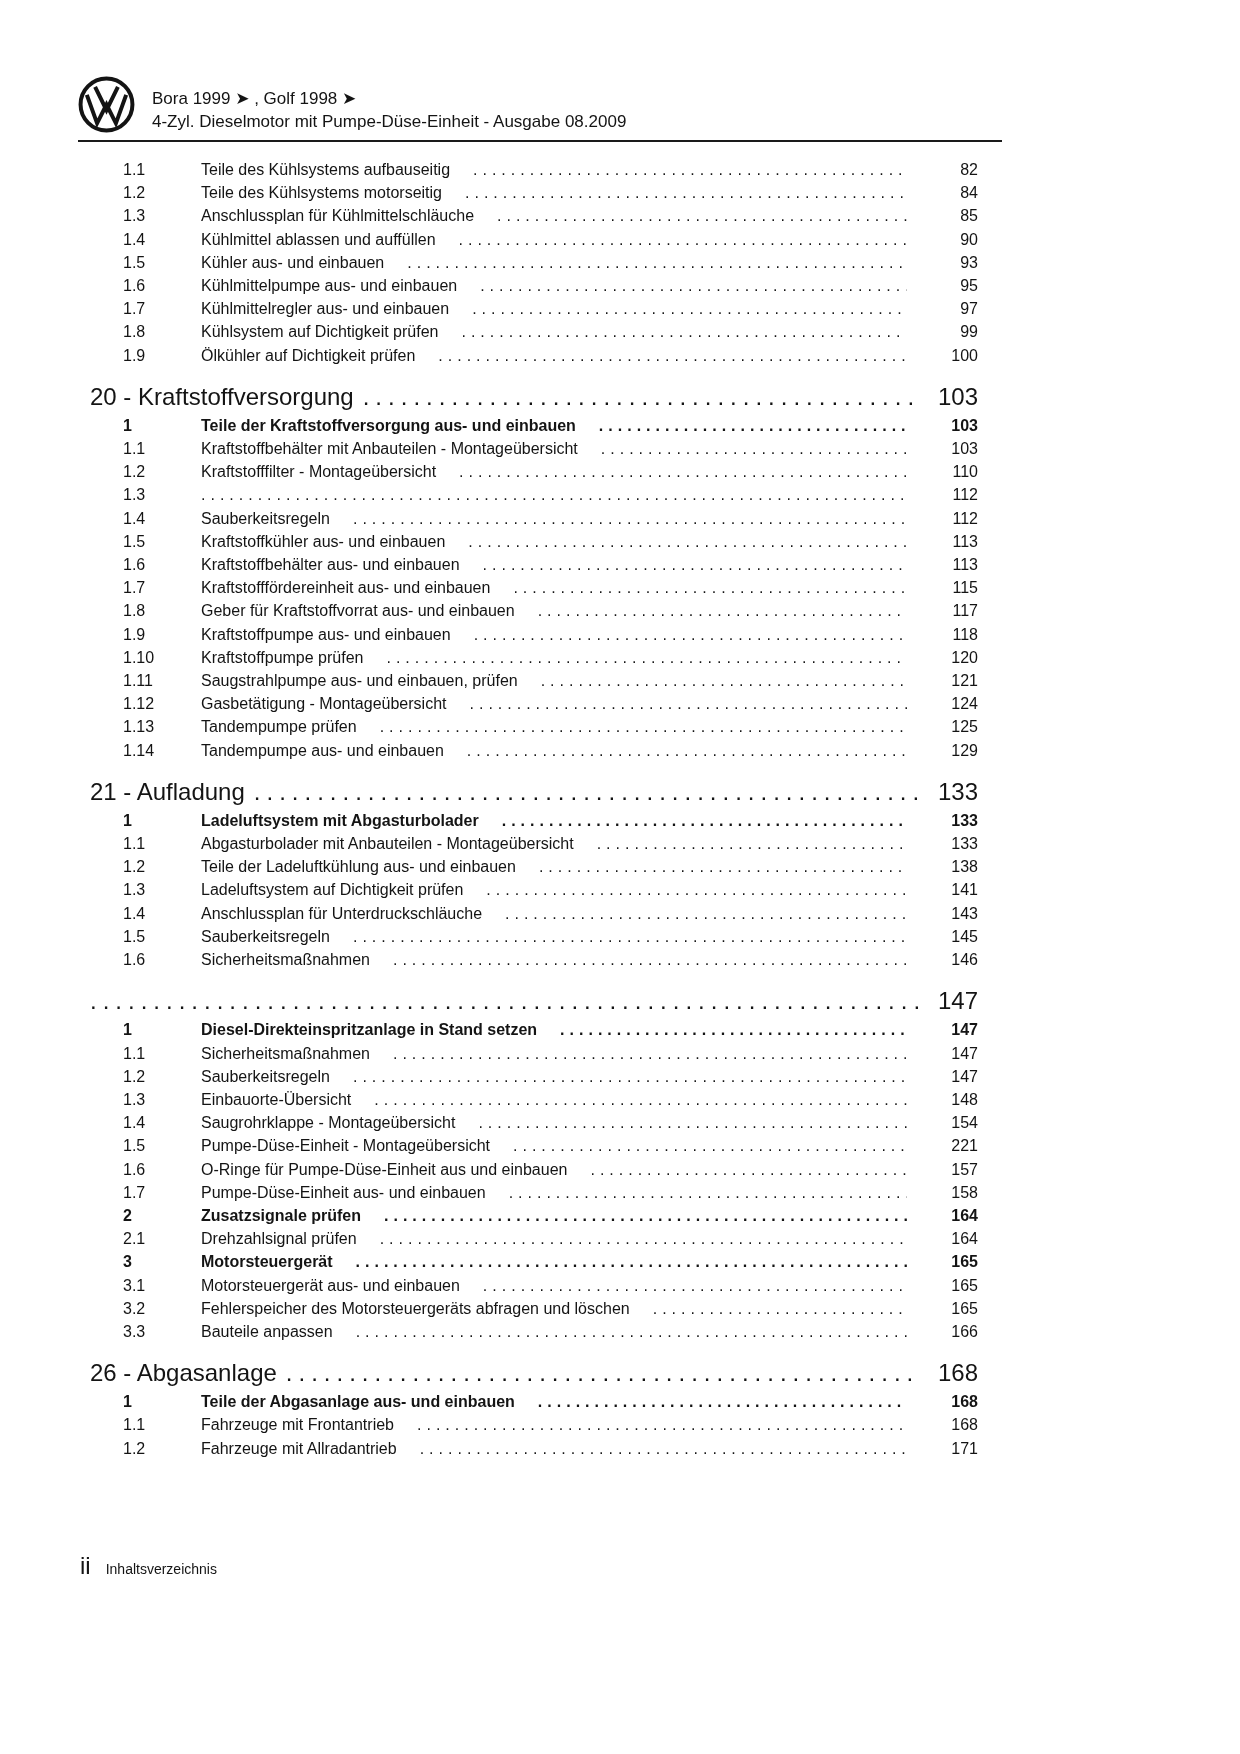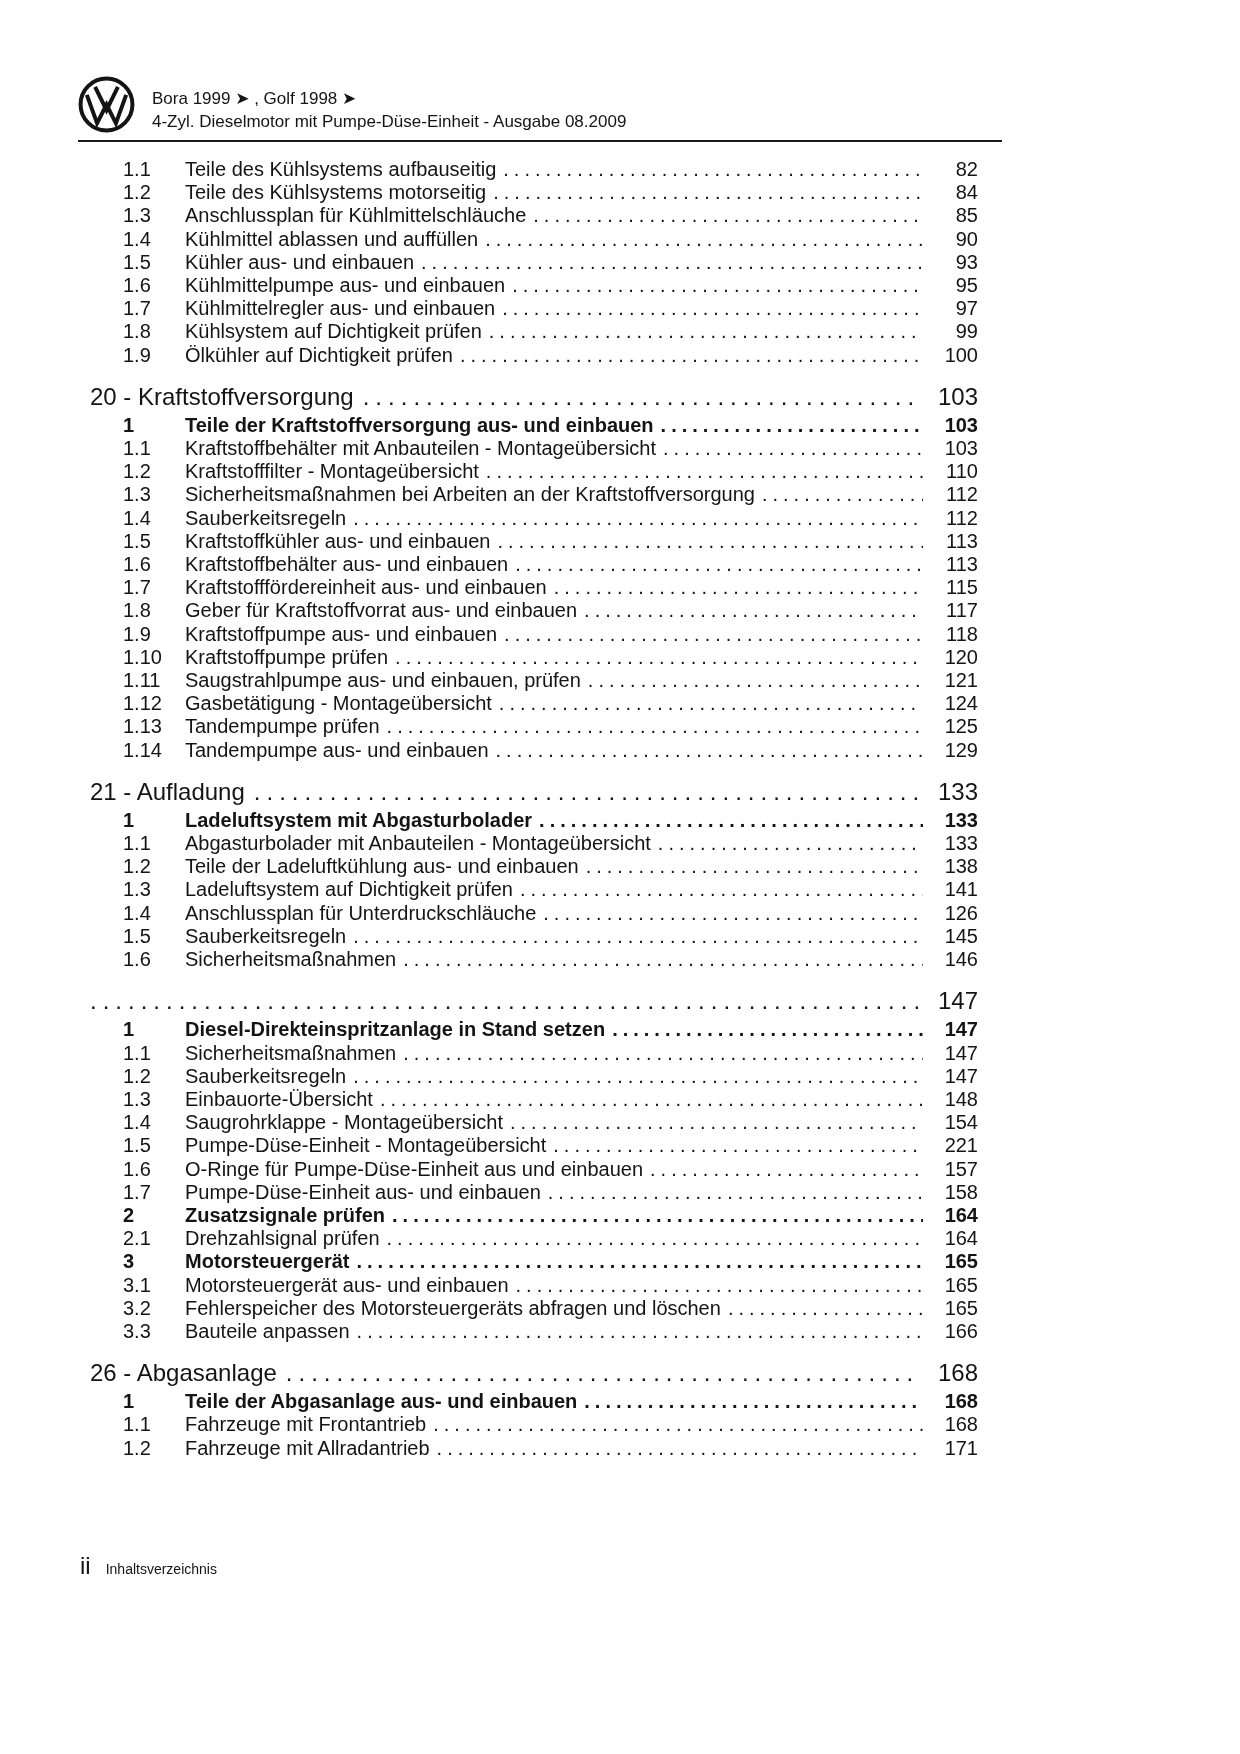--- a/index.html
+++ b/index.html
@@ -32,23 +32,24 @@
     background: #1a1a1a;
   }
   .toc {
     position: absolute;
     left: 78px;
     top: 158px;
     width: 900px;
   }
   .toc-row {
     display: flex;
-    font-size: 20px;
+    font-size: 16px;
     line-height: 23.2px;
     padding-left: 45px;
+    gap: 16px;
   }
   .toc-row.bold { font-weight: 700; }
   .col-num { flex: 0 0 62px; }
   .col-title { white-space: nowrap; padding-right: 7px; }
   .dots {
     flex: 1;
     min-width: 0;
     overflow: hidden;
     white-space: nowrap;
     letter-spacing: 5px;
@@ -167,21 +168,20 @@
       <span class="col-page">103</span>
     </div>
     <div class="toc-row">
       <span class="col-num">1.2</span>
       <span class="col-title">Kraftstofffilter - Montageübersicht</span>
       <span class="dots">............................................................................................................................................................................................................................</span>
       <span class="col-page">110</span>
     </div>
     <div class="toc-row">
       <span class="col-num">1.3</span>
-      <span class="col-title">Sicherheitsmaßnahmen bei Arbeiten an der Kraftstoffversorgung</span>
       <span class="dots">............................................................................................................................................................................................................................</span>
       <span class="col-page">112</span>
     </div>
     <div class="toc-row">
       <span class="col-num">1.4</span>
       <span class="col-title">Sauberkeitsregeln</span>
       <span class="dots">............................................................................................................................................................................................................................</span>
       <span class="col-page">112</span>
     </div>
     <div class="toc-row">
@@ -270,21 +270,21 @@
     <div class="toc-row">
       <span class="col-num">1.3</span>
       <span class="col-title">Ladeluftsystem auf Dichtigkeit prüfen</span>
       <span class="dots">............................................................................................................................................................................................................................</span>
       <span class="col-page">141</span>
     </div>
     <div class="toc-row">
       <span class="col-num">1.4</span>
       <span class="col-title">Anschlussplan für Unterdruckschläuche</span>
       <span class="dots">............................................................................................................................................................................................................................</span>
-      <span class="col-page">126</span>
+      <span class="col-page">143</span>
     </div>
     <div class="toc-row">
       <span class="col-num">1.5</span>
       <span class="col-title">Sauberkeitsregeln</span>
       <span class="dots">............................................................................................................................................................................................................................</span>
       <span class="col-page">145</span>
     </div>
     <div class="toc-row">
       <span class="col-num">1.6</span>
       <span class="col-title">Sicherheitsmaßnahmen</span>

